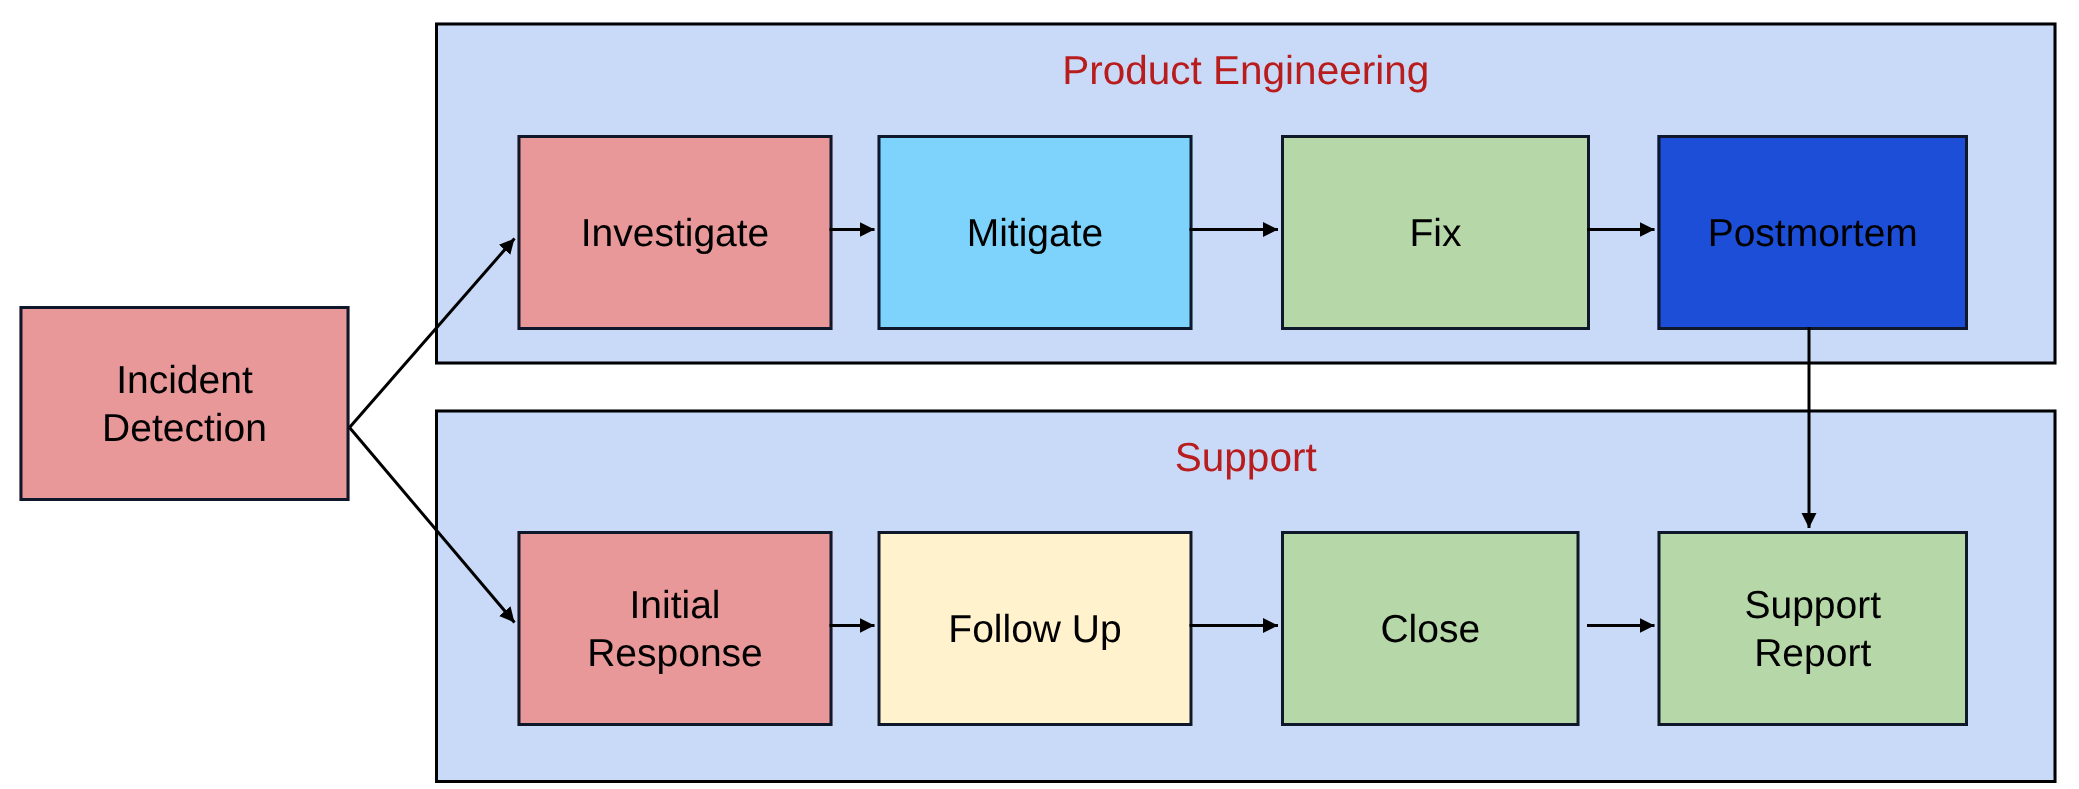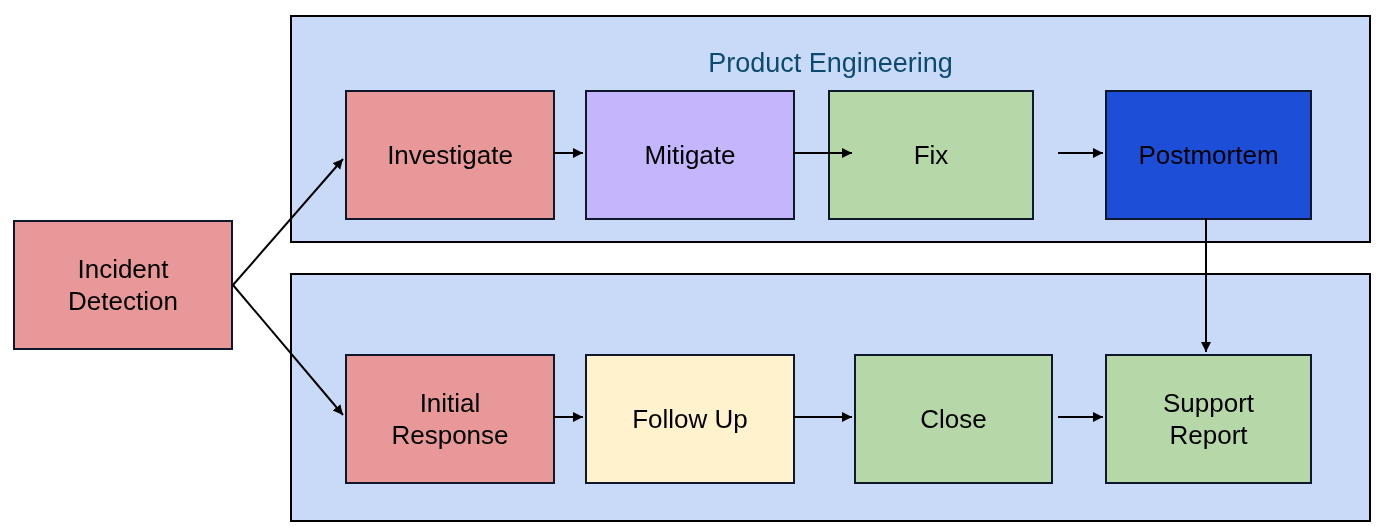--- a/index.html
+++ b/index.html
@@ -25,84 +25,85 @@
     z-index: 5;
   }
   .lane {
     position: absolute;
     border: 2px solid #000000;
     box-sizing: border-box;
     z-index: 1;
   }
   .lane-title {
     position: absolute;
-    top: 30px;
+    top: 14px;
     left: 0;
     width: 100%;
     text-align: center;
     font-size: 27px;
     line-height: 1.2;
-    color: #0c4a6e;
+    color: #b91c1c;
   }
   .node {
     position: absolute;
     border: 2px solid #0f172a;
     box-sizing: border-box;
     display: flex;
     align-items: center;
     justify-content: center;
     text-align: center;
     font-size: 26px;
     line-height: 1.25;
     padding: 0 14px;
     z-index: 2;
     color: #000000;
   }
   
   #lane-pe { left: 290px; top: 15px;  width: 1081px; height: 228px; }
   #lane-sup{ left: 290px; top: 273px; width: 1081px; height: 249px; }
   
-  #n-start { left: 13px;  top: 220px; width: 220px; height: 130px; }
+  #n-start { left: 13px;  top: 204px; width: 220px; height: 130px; }
   
   #n-investigate { left: 53px;  top: 73px; width: 210px; height: 130px; }
   #n-mitigate    { left: 293px; top: 73px; width: 210px; height: 130px; }
-  #n-fix         { left: 536px; top: 73px; width: 206px; height: 130px; }
+  #n-fix         { left: 562px; top: 73px; width: 206px; height: 130px; }
   #n-postmortem  { left: 813px; top: 73px; width: 207px; height: 130px; }
   
   #n-initresp    { left: 53px;  top: 79px; width: 210px; height: 130px; }
   #n-followup    { left: 293px; top: 79px; width: 210px; height: 130px; }
   #n-close       { left: 562px; top: 79px; width: 199px; height: 130px; }
   #n-increport   { left: 813px; top: 79px; width: 207px; height: 130px; }
 </style>
 </head>
 <body>
 
 <div class="canvas">
 
   <div class="lane" id="lane-pe" style="background-color: rgb(201, 218, 248);">
     <div class="lane-title">Product Engineering</div>
 
     <div class="node" id="n-investigate" style="background-color: rgb(232, 152, 152);">
       <span>Investigate</span>
     </div>
 
-    <div class="node" id="n-mitigate" style="background-color: #c4b5fd;">
+    <div class="node" id="n-mitigate" style="background-color: #7dd3fc;">
       <span>Mitigate</span>
     </div>
 
     <div class="node" id="n-fix" style="background-color: rgb(182, 215, 168);">
       <span>Fix</span>
     </div>
 
     <div class="node" id="n-postmortem" style="background-color: #1d4ed8;">
       <span>Postmortem</span>
     </div>
   </div>
 
   <div class="lane" id="lane-sup" style="background-color: rgb(201, 218, 248);">
+    <div class="lane-title">Support</div>
 
     <div class="node" id="n-initresp" style="background-color: rgb(232, 152, 152);">
       <span>Initial Response</span>
     </div>
 
     <div class="node" id="n-followup" style="background-color: rgb(255, 242, 204);">
       <span>Follow Up</span>
     </div>
 
     <div class="node" id="n-close" style="background-color: rgb(182, 215, 168);">

